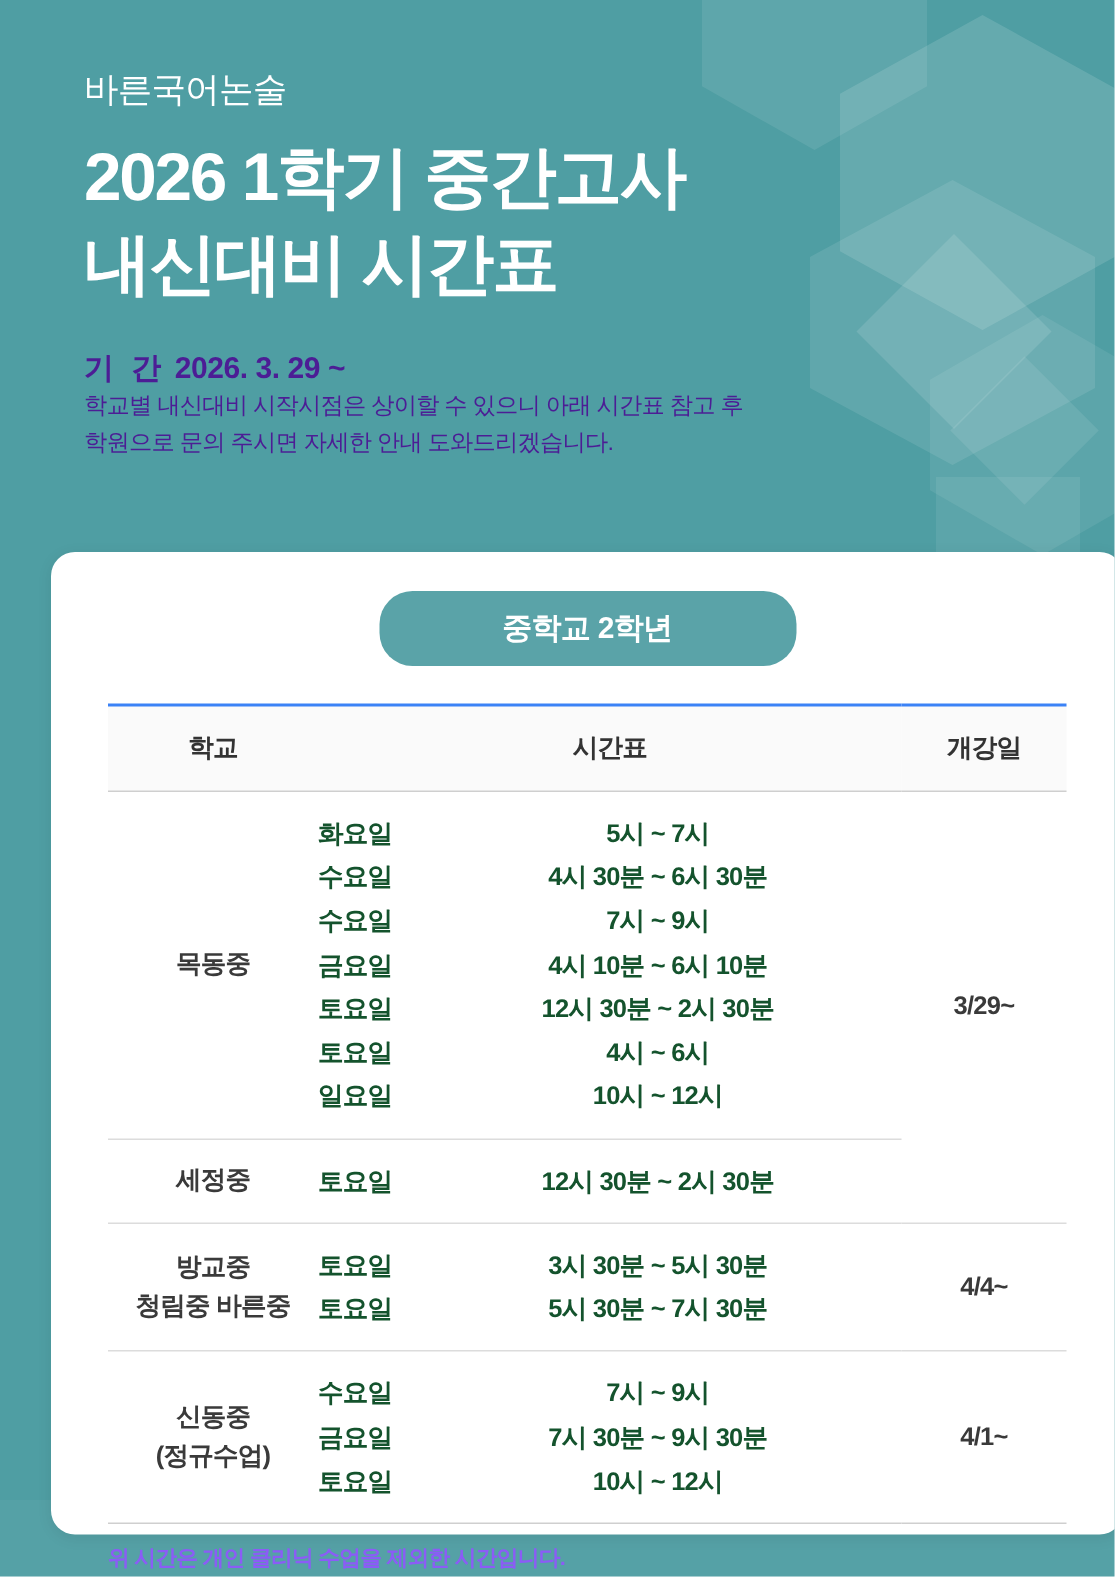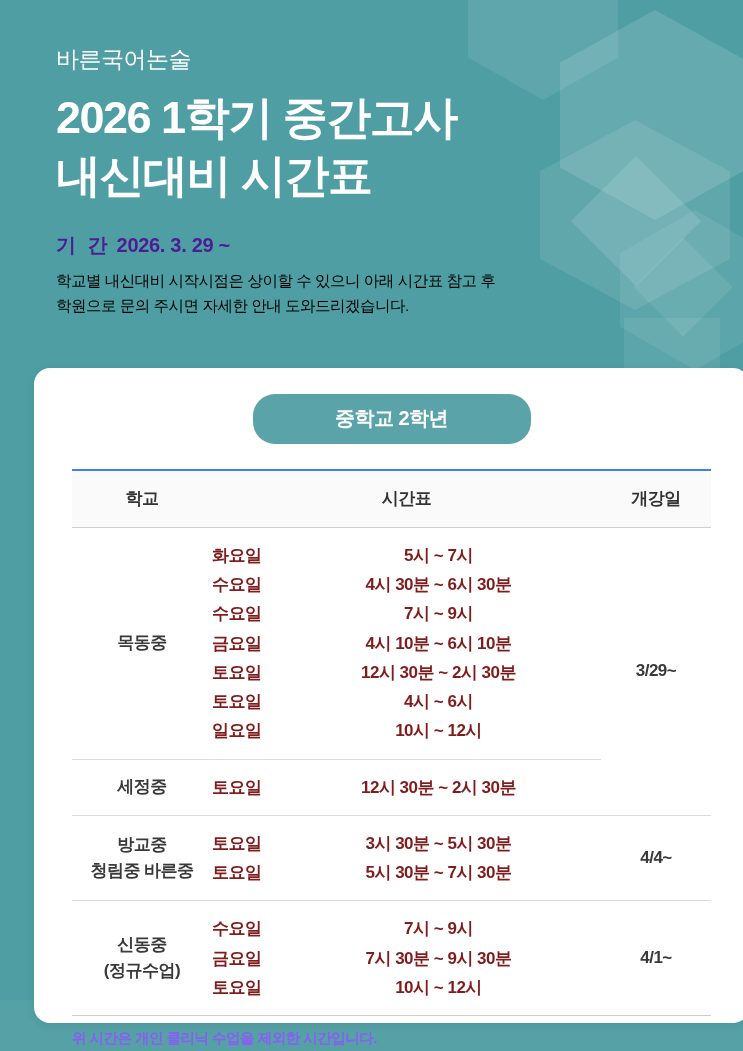--- a/index.html
+++ b/index.html
@@ -63,25 +63,24 @@
   }
   .period {
     margin-top: 28px;
     font-size: 20px;
     font-weight: bold;
     letter-spacing: -0.3px;
     color: #4c1d95;
   }
   .period .label { letter-spacing: 3px; margin-right: 6px; }
   .notice {
-    margin-top: 10px;
     font-size: 15.5px;
     line-height: 1.6;
     letter-spacing: -0.5px;
-    color: #000000;
+    color: #4c1d95;
   }
 
   
   .card {
     position: absolute;
     left: 34px;
     top: 368px;
     width: 715px;
     height: 655px;
     background: #ffffff;
@@ -142,21 +141,21 @@
     font-weight: bold;
     color: #3a3a3a;
     letter-spacing: -0.5px;
   }
   .times { padding-left: 18px; }
   .time-row {
     display: flex;
     align-items: flex-start;
     font-size: 17px;
     font-weight: bold;
-    color: #7f1d1d;
+    color: #14532d;
     letter-spacing: -0.5px;
     line-height: 1.72;
   }
   .time-row .day {
     width: 78px;
     flex: 0 0 78px;
     text-align: left;
   }
   .time-row .range {
     flex: 1;

